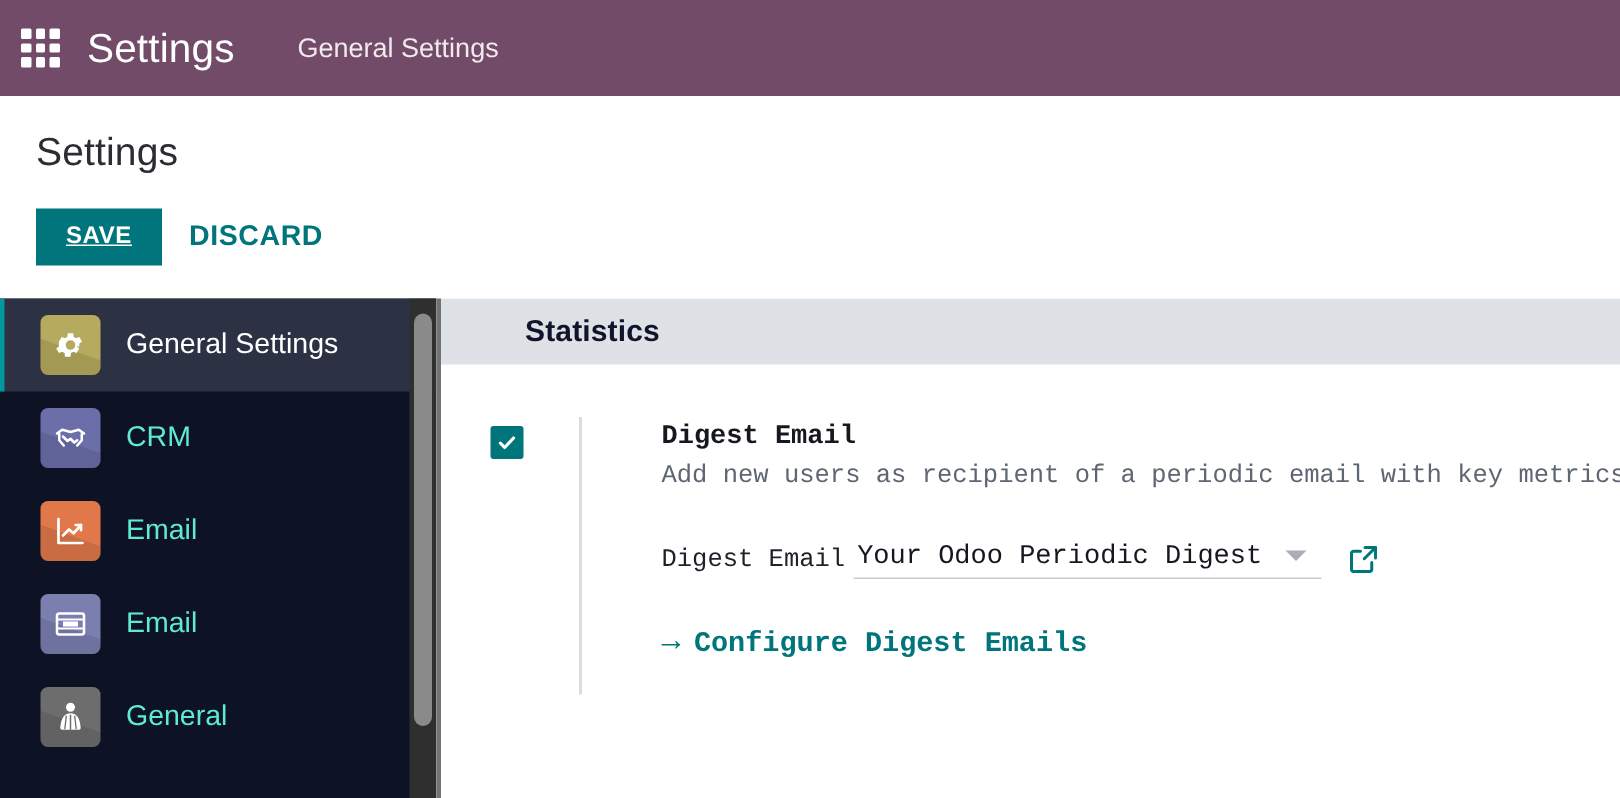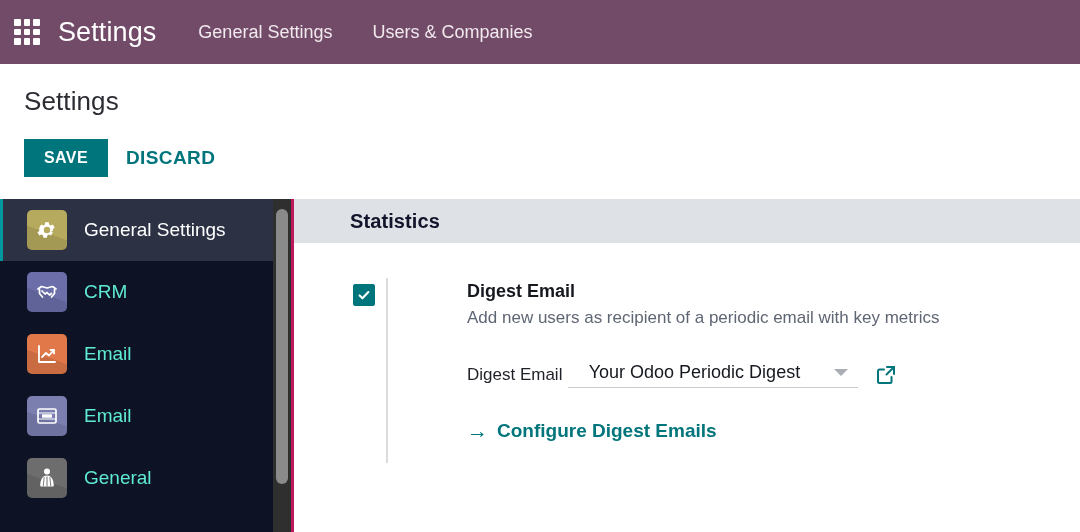--- a/index.html
+++ b/index.html
@@ -71,20 +71,21 @@
   .btn-save {
     background: #00757b;
     color: #ffffff;
     border: none;
     font-size: 16px;
     font-weight: 700;
     letter-spacing: .4px;
     padding: 10px 20px;
     cursor: pointer;
     font-family: inherit;
+    text-decoration: underline;
   }
   .btn-discard {
     background: transparent;
     border: none;
     color: #00757b;
     font-size: 19px;
     font-weight: 700;
     letter-spacing: .4px;
     padding: 10px 18px;
     cursor: pointer;
@@ -162,40 +163,41 @@
     width: 12px; height: 275px;
     background: #8a8a8a;
     border-radius: 6px;
   }
 
   
   .content {
     flex: 1;
     background: #ffffff;
     position: relative;
-    border-left: 3px solid #be185d;
+    border-left: 3px solid #737373;
     overflow: hidden;
   }
   .section-head {
     background: #dee1e5;
     height: 44px;
     display: flex;
     align-items: center;
     padding-left: 56px;
   }
   .section-head-title {
     font-size: 20px;
     font-weight: 700;
     color: #12142b;
     letter-spacing: .1px;
   }
   .settings-block {
     position: relative;
-    padding: 38px 0 0 59px;
-    display: flex;
+    padding: 38px 0 0 33px;
+    display: flex;
+    font-family: Liberation Mono, monospace;
   }
   .vdivider {
     position: absolute;
     left: 92px; top: 35px;
     width: 2px; height: 185px;
     background: #dcdcdc;
   }
   .cb-col { width: 52px; flex: none; padding-top: 3px; }
   .checkbox {
     width: 22px; height: 22px;
@@ -287,21 +289,20 @@
       <span></span>
     <span></span>
       <span></span>
       <span></span>
     <span></span>
       <span></span>
       <span></span>
   </div>
   <div class="brand">Settings</div>
   <div class="nav-item">General Settings</div>
-  <div class="nav-item">Users &amp; Companies</div>
 </div>
 
 <div class="control-panel">
   <div class="page-title">Settings</div>
   <div class="btn-row">
     <button class="btn-save">SAVE</button>
     <button class="btn-discard">DISCARD</button>
   </div>
 </div>
 

